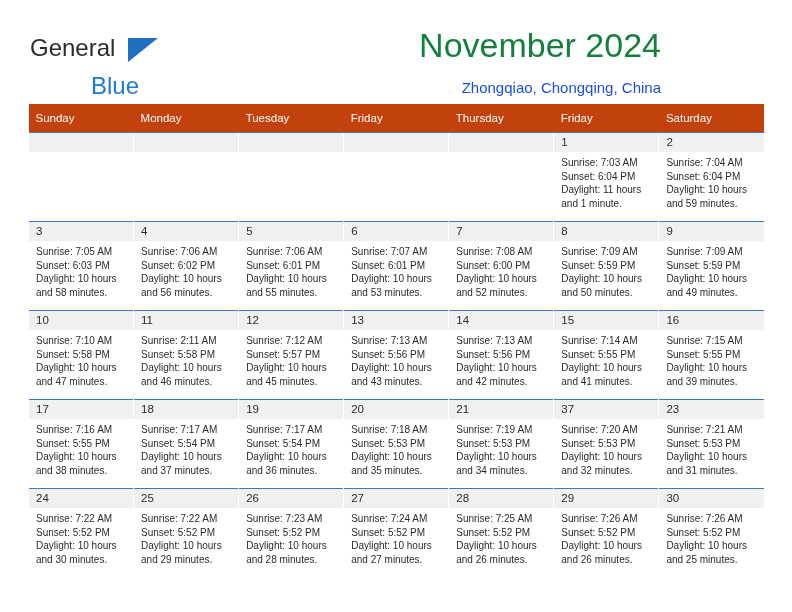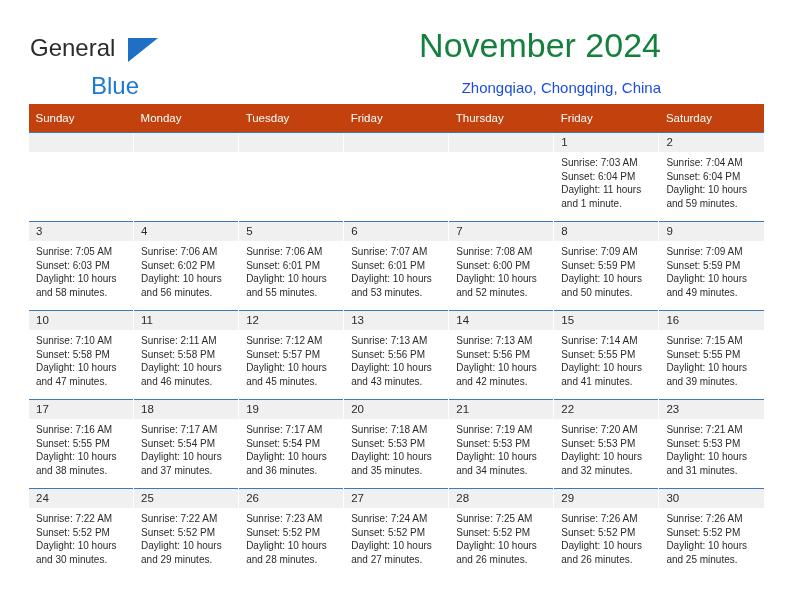--- a/index.html
+++ b/index.html
@@ -434,21 +434,21 @@
               <div class="dayinfo">
                 <div>Sunrise: 7:19 AM</div>
                 <div>Sunset: 5:53 PM</div>
                 <div>Daylight: 10 hours</div>
                 <div>and 34 minutes.</div>
               </div>
             </div>
           </td>
           <td>
             <div class="daybox">
-              <div class="daynum-band">22</div>
+              <div class="daynum-band">37</div>
               <div class="dayinfo">
                 <div>Sunrise: 7:20 AM</div>
                 <div>Sunset: 5:53 PM</div>
                 <div>Daylight: 10 hours</div>
                 <div>and 32 minutes.</div>
               </div>
             </div>
           </td>
           <td>
             <div class="daybox">

